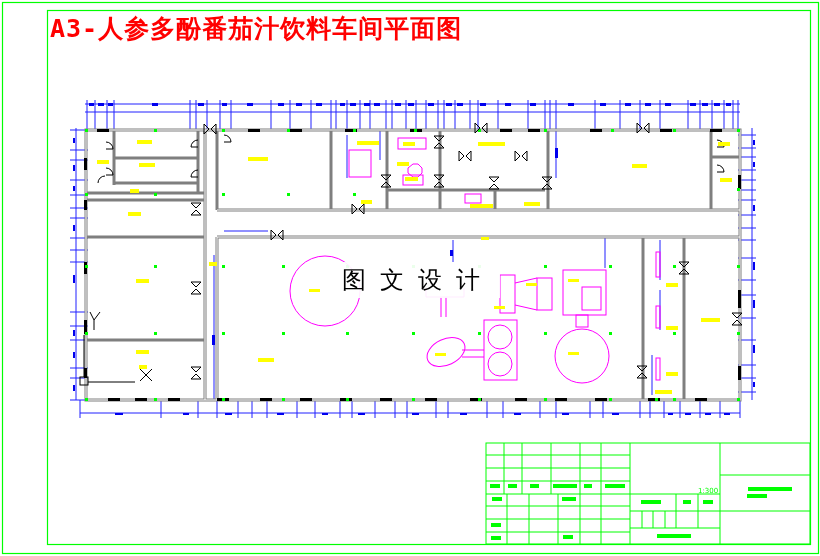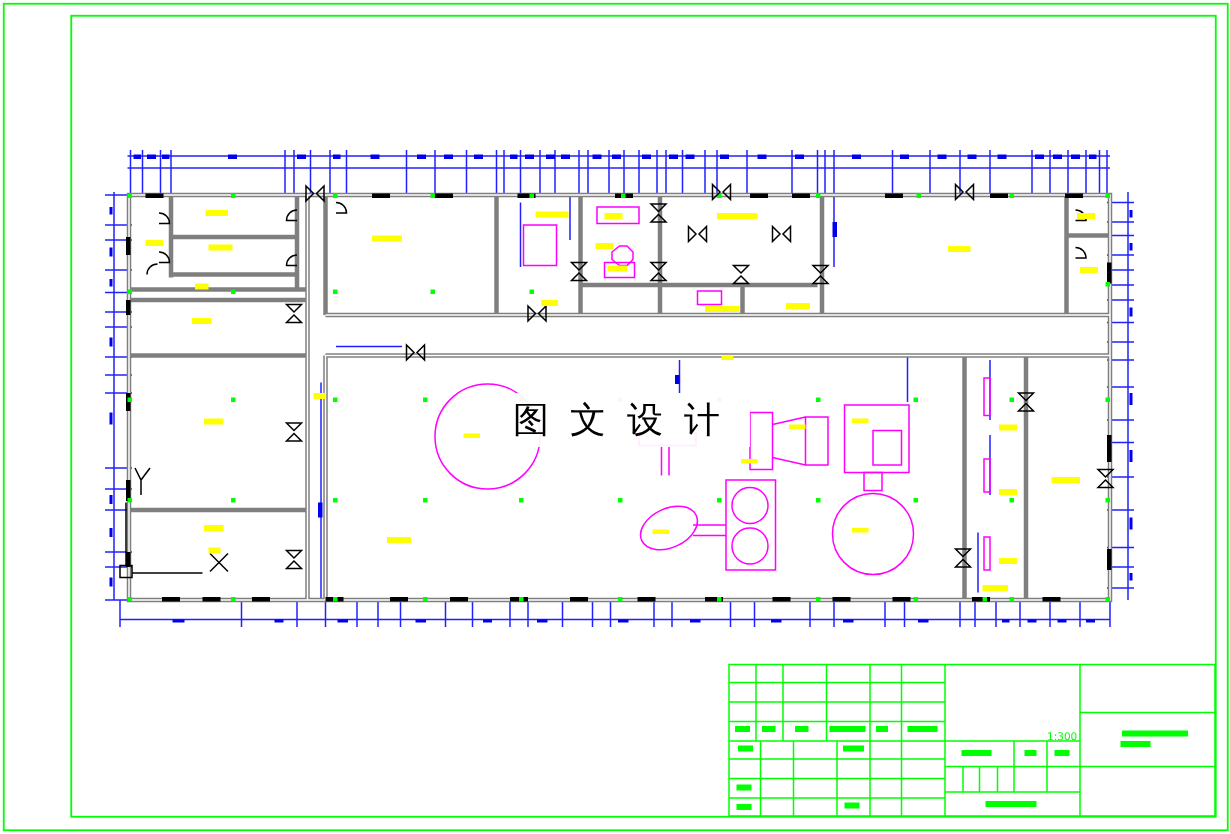--- a/index.html
+++ b/index.html
@@ -501,15 +501,16 @@
         <rect x="563" y="535" width="10" height="4"></rect>
     <rect x="641" y="500" width="20" height="4"></rect>
         <rect x="683" y="500" width="8" height="4"></rect>
         <rect x="703" y="500" width="10" height="4"></rect>
     <rect x="657" y="534" width="34" height="4"></rect>
     <rect x="748" y="487" width="44" height="4"></rect>
         <rect x="747" y="494" width="20" height="4"></rect>
   </g>
 </svg>
 
+<div class="title">A3-人参多酚番茄汁饮料车间平面图</div>
 <div class="watermark">图文设计</div>
 <div class="scale-label">1:300</div>
 </div>
 
 </body></html>

